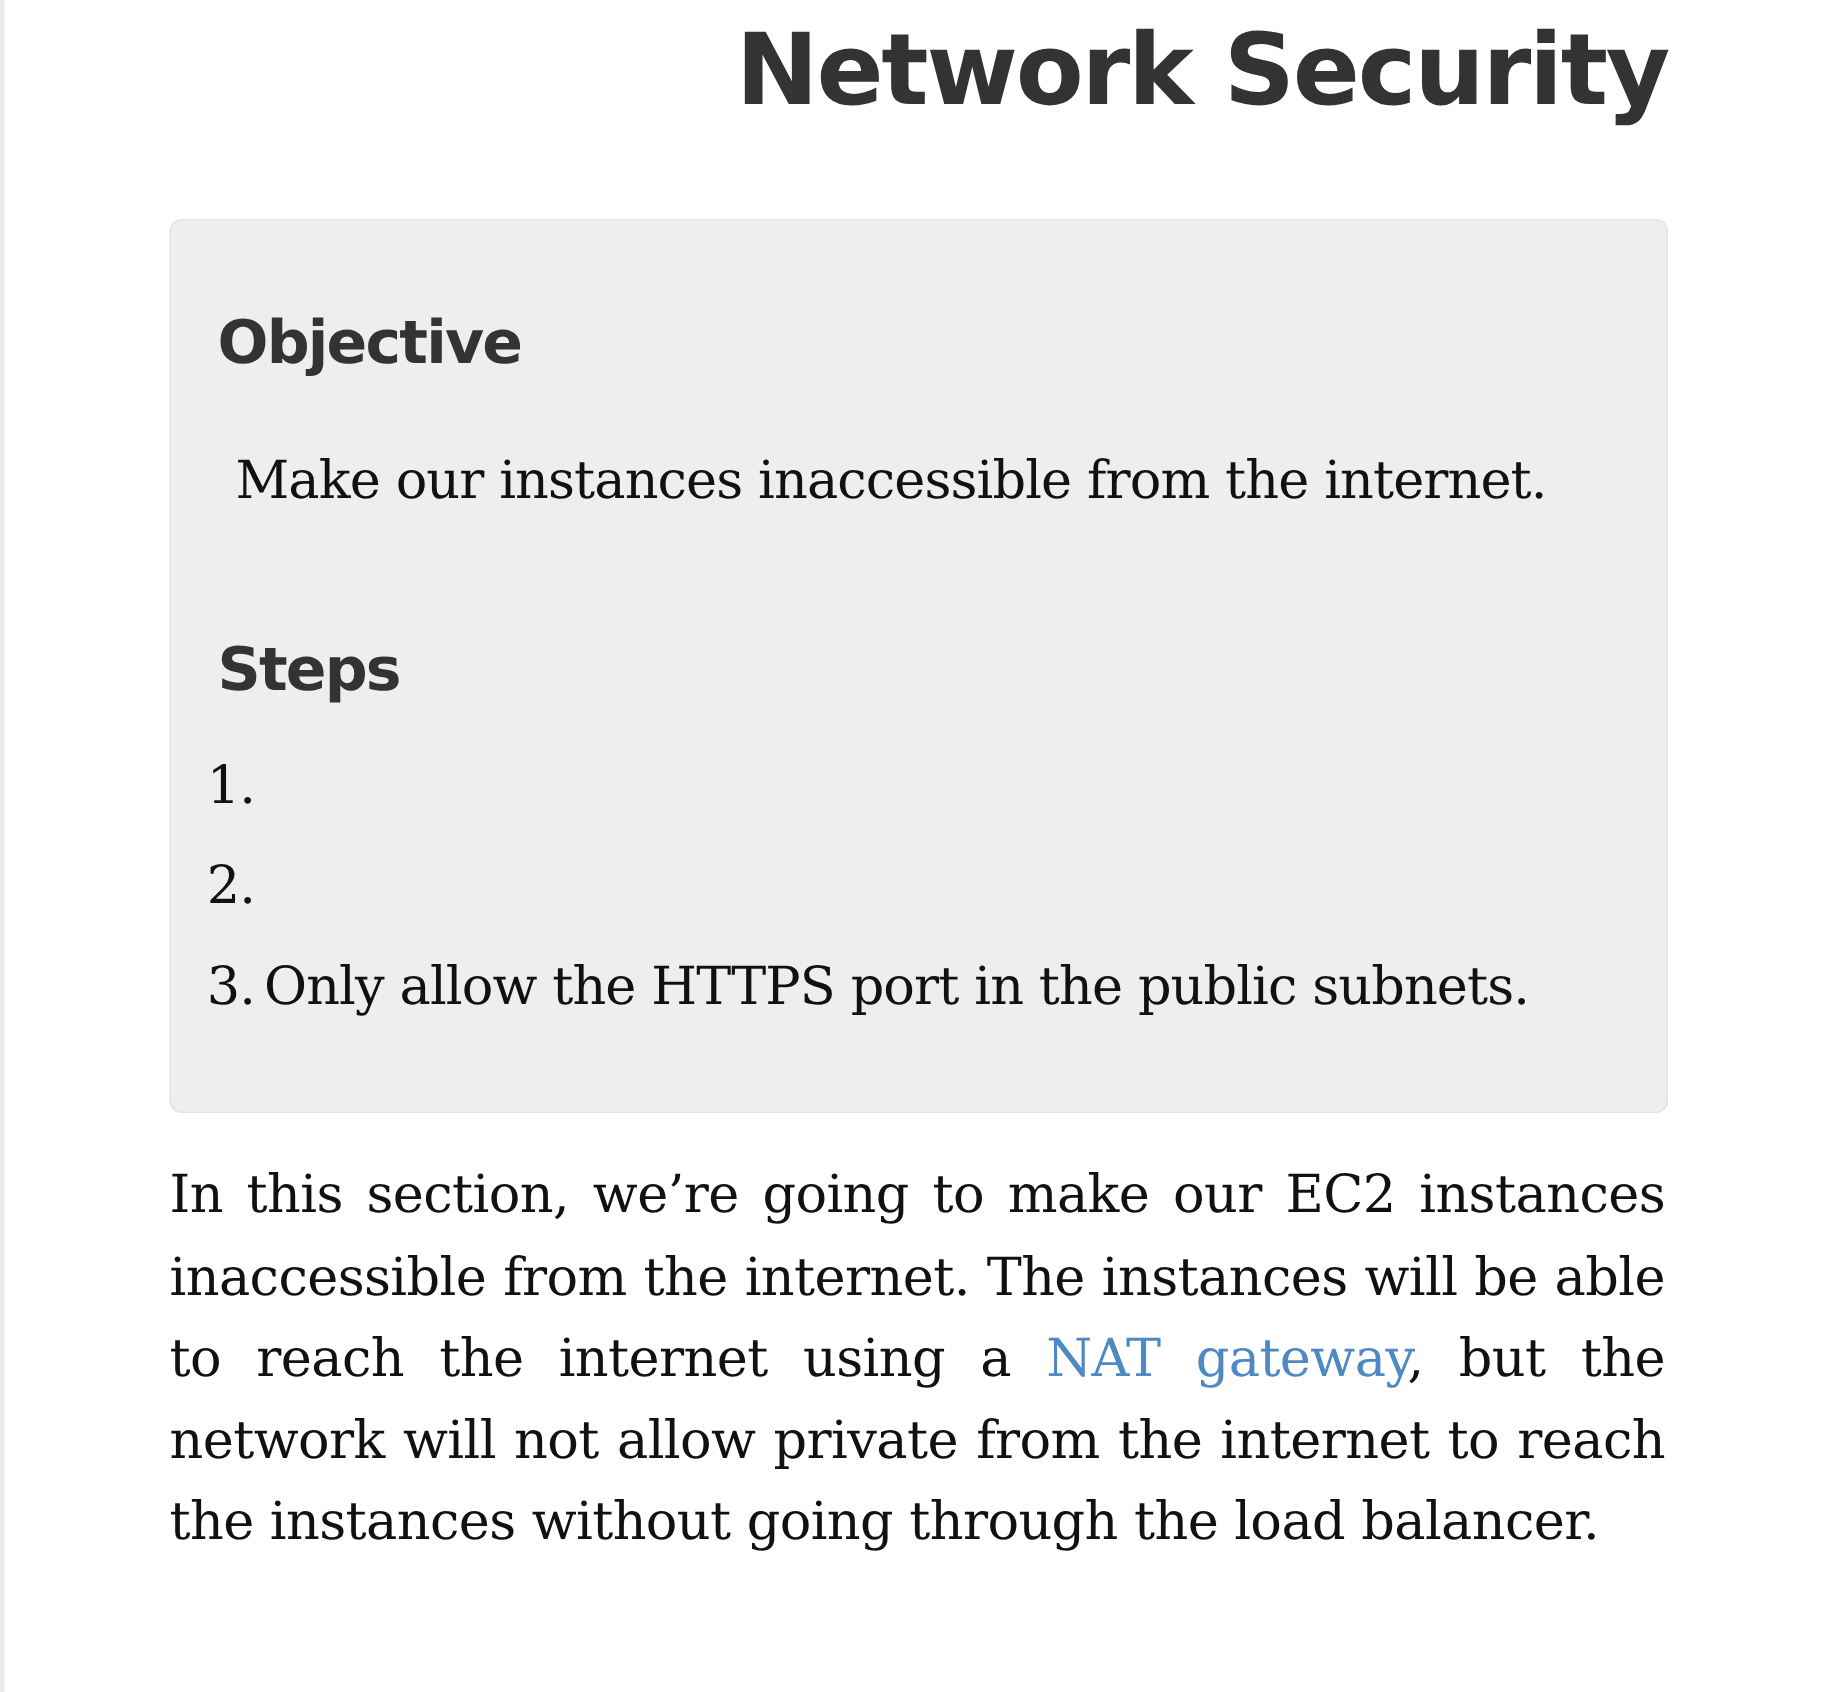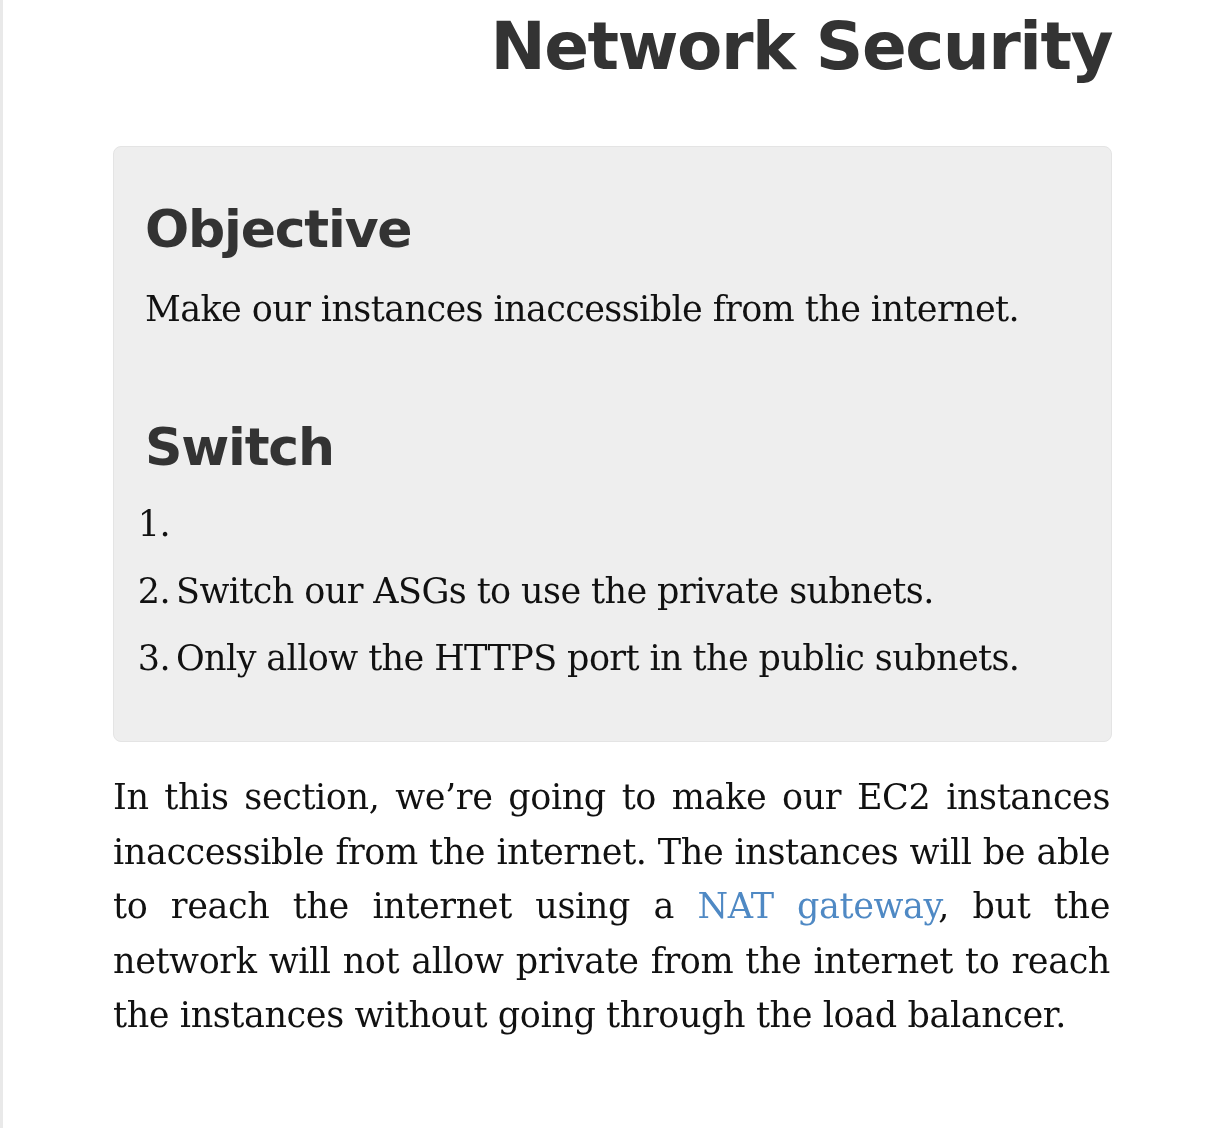--- a/index.html
+++ b/index.html
@@ -50,32 +50,32 @@
       background: #eeeeee;
       border: 1px solid #e4e4e4;
       border-radius: 8px;
     }
     .callout h2 {
       position: absolute;
       left: 31px;
       margin: 0;
       font-family: "DejaVu Sans", "Liberation Sans", sans-serif;
       font-weight: bold;
-      font-size: 52px;
+      font-size: 40px;
       letter-spacing: -1.2px;
       color: #333333;
       line-height: 48px;
     }
     .callout .objective-heading { top: 58px; }
     .callout .steps-heading { top: 276px; }
     .callout .objective-text {
       position: absolute;
       left: 31px;
       top: 140px;
-      margin: 0;
+      margin: 12px;
       font-size: 35px;
       line-height: 44px;
       letter-spacing: -0.6px;
       color: #111111;
     }
     .steps-list {
       position: absolute;
       left: 0;
       top: 355px;
       margin: 0;
@@ -122,28 +122,27 @@
 
 <div class="left-strip"></div>
 
 <div class="page">
   <h1 class="title">Network Security</h1>
 
   <div class="callout">
     <h2 class="objective-heading">Objective</h2>
     <p class="objective-text">Make our instances inaccessible from the internet.</p>
 
-    <h2 class="steps-heading">Switch</h2>
+    <h2 class="steps-heading">Steps</h2>
     <ol class="steps-list">
       <li>
         <span class="num">1.</span>
       </li>
       <li>
         <span class="num">2.</span>
-        <span class="step-text">Switch our ASGs to use the private subnets.</span>
       </li>
       <li>
         <span class="num">3.</span>
         <span class="step-text">Only allow the HTTPS port in the public subnets.</span>
       </li>
     </ol>
   </div>
 
   <p class="body-paragraph"><span>In this section, we’re going to make our EC2 instances inaccessible from the internet. The instances will be able to reach the internet using a </span><a>NAT gateway</a><span>, but the network will not allow private from the internet to reach the instances without going through the load balancer.</span></p>
 </div>

